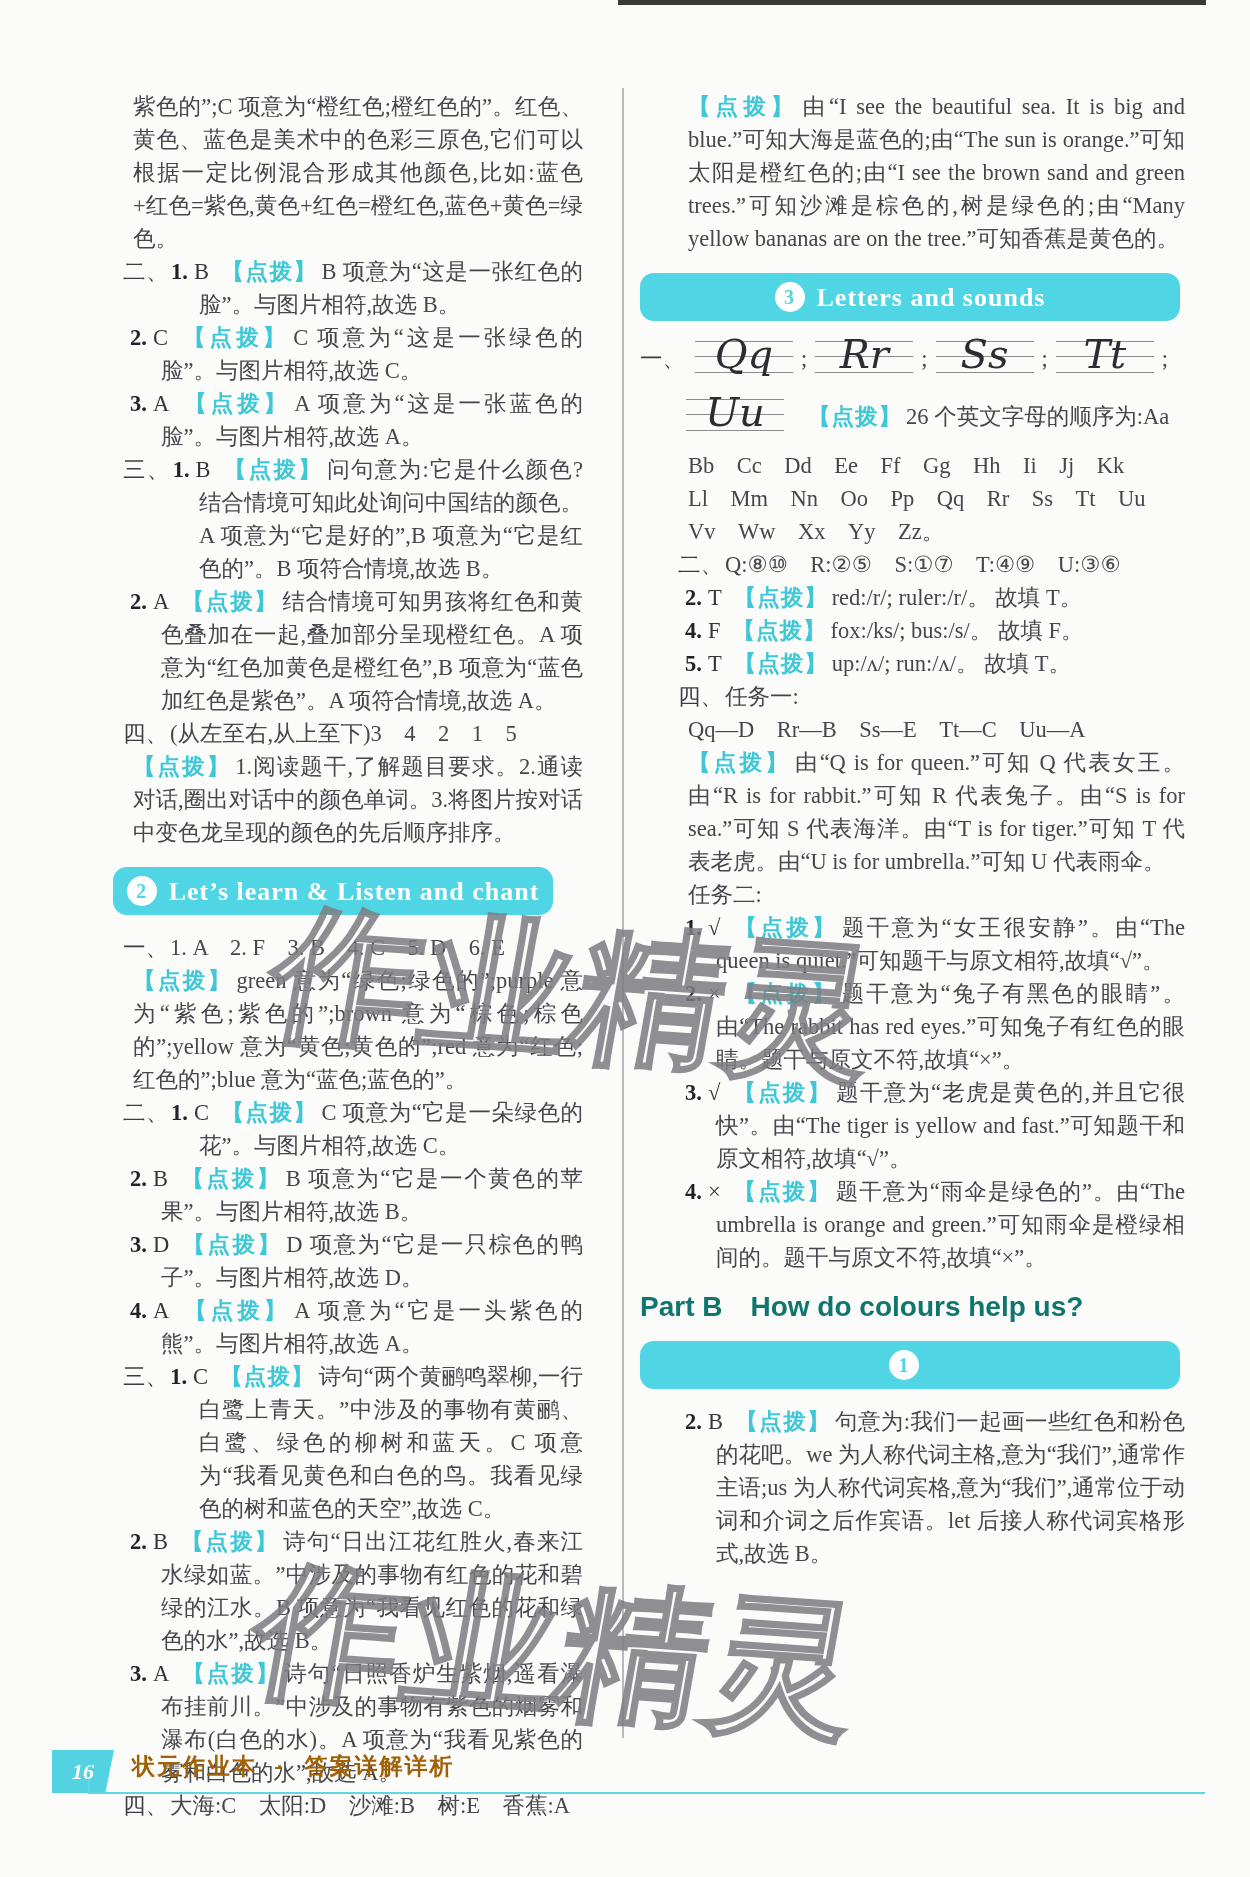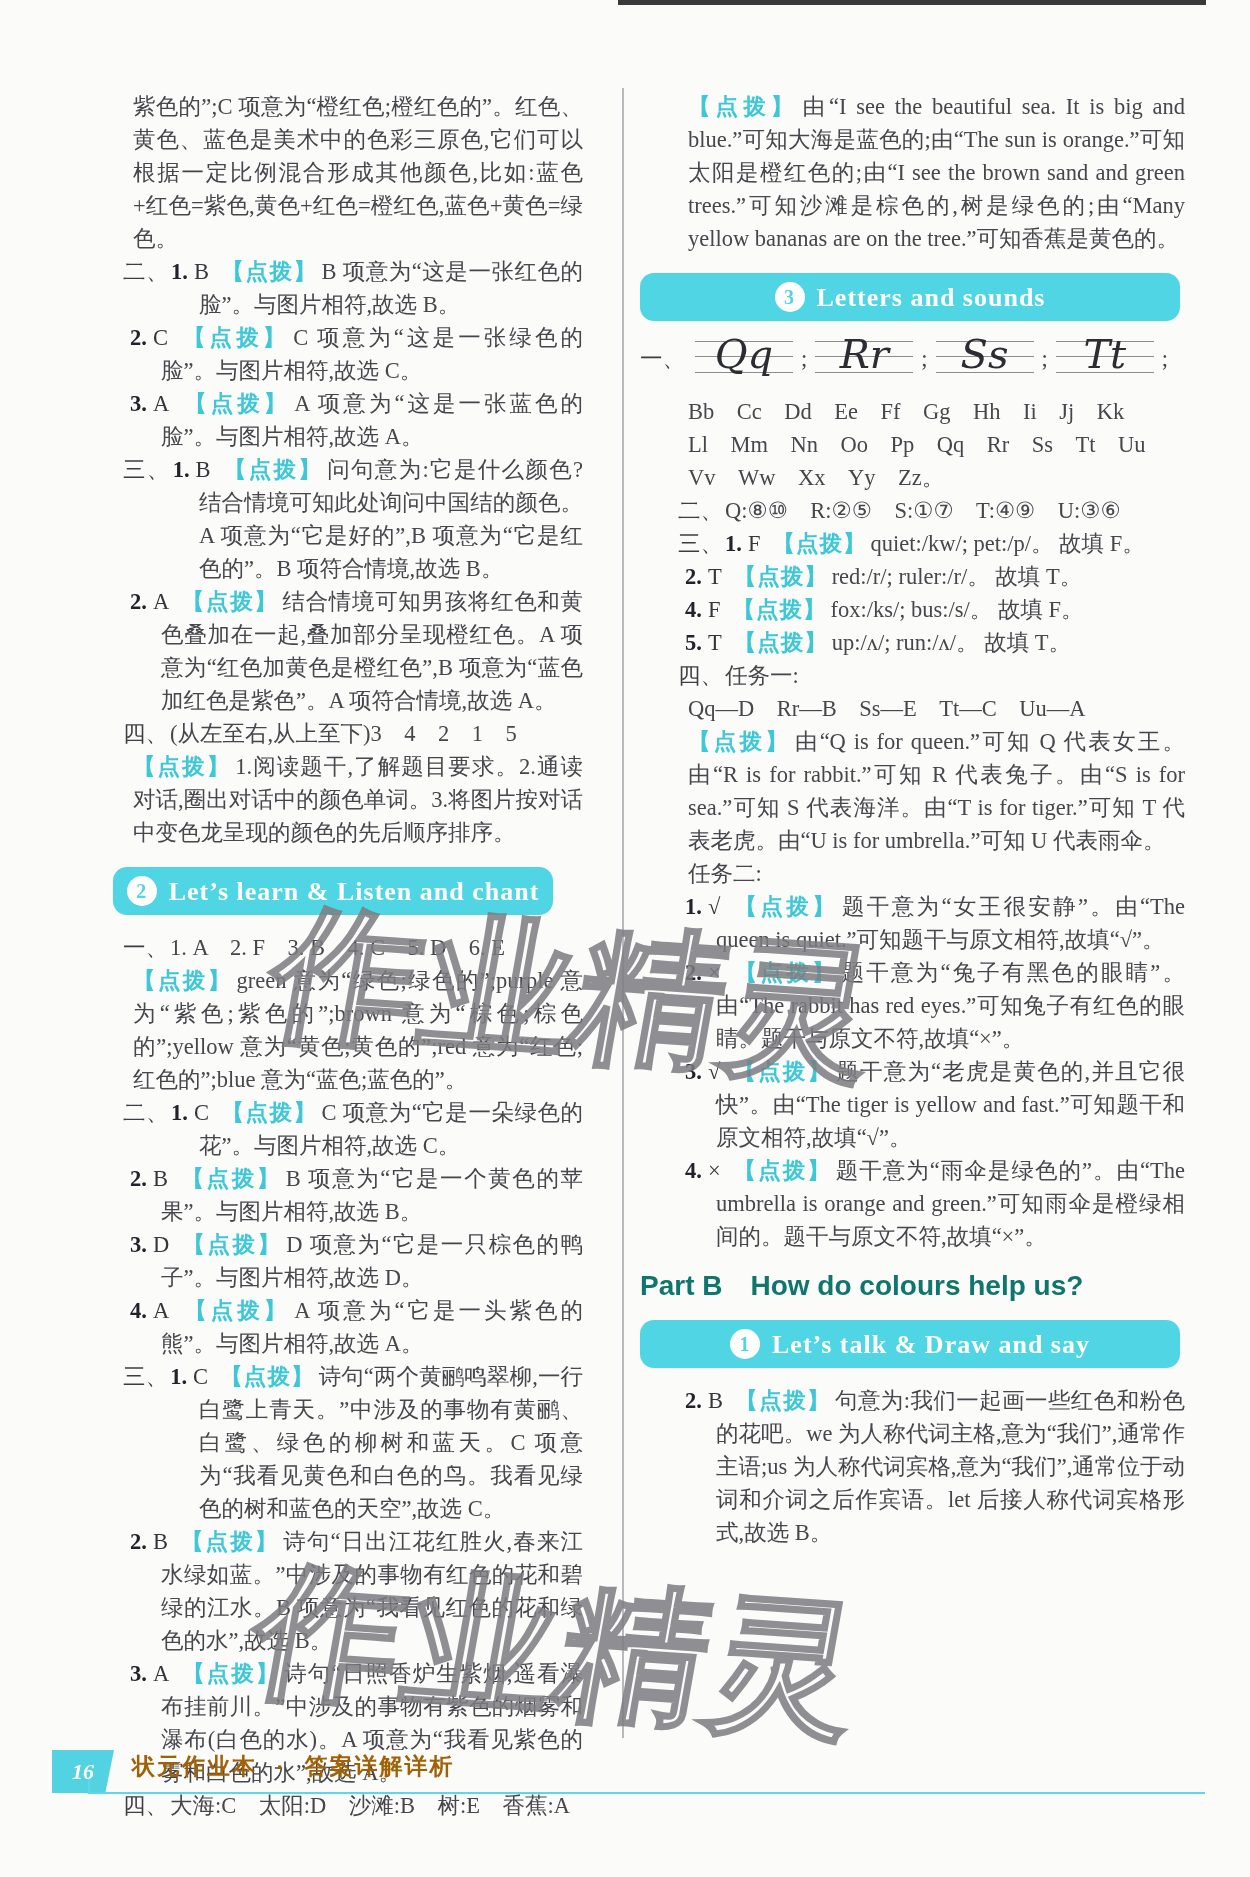--- a/index.html
+++ b/index.html
@@ -91,47 +91,46 @@
 
   <div class="col col-right">
     <p class="para tipp"><span class="tip">【点拨】</span><span class="txt">由“I see the beautiful sea. It is big and blue.”可知大海是蓝色的;由“The sun is orange.”可知太阳是橙红色的;由“I see the brown sand and green trees.”可知沙滩是棕色的,树是绿色的;由“Many yellow bananas are on the tree.”可知香蕉是黄色的。</span></p>
 
     <div class="banner banner-right">
         <span class="bnum">3</span>
         <span>Letters and sounds</span>
       </div>
 
     <div class="hw-row"><span class="sec">一、</span><span class="staff"><i>Qq</i></span><span class="hw-sep">;</span><span class="staff"><i>Rr</i></span><span class="hw-sep">;</span><span class="staff"><i>Ss</i></span><span class="hw-sep">;</span><span class="staff"><i>Tt</i></span><span class="hw-sep">;</span></div>
+    <div class="hw-row2"><span style="display:inline-block;width:38px;"></span><span class="staff"><i>Uu</i></span><span style="display:inline-block;width:16px;"></span><span class="tip">【点拨】</span><span class="txt">26 个英文字母的顺序为:Aa</span></div>
 
     <p class="para letters-line"><span class="txt">Bb　Cc　Dd　Ee　Ff　Gg　Hh　Ii　Jj　Kk</span></p>
     <p class="para letters-line"><span class="txt">Ll　Mm　Nn　Oo　Pp　Qq　Rr　Ss　Tt　Uu</span></p>
     <p class="para letters-line"><span class="txt">Vv　Ww　Xx　Yy　Zz。</span></p>
 
     <p class="para it-sec"><span class="sec">二、</span><span class="txt">Q:⑧⑩　R:②⑤　S:①⑦　T:④⑨　U:③⑥</span></p>
 
-    <p class="para it-sec"><span class="sec">三、</span><span class="num">1.</span><span class="ans">F</span><span class="tip">【点拨】</span><span class="txt">quiet:/kw/; pet:/p/。 故填 F。</span></p>
     <p class="para it-num"><span class="num">2.</span><span class="ans">T</span><span class="tip">【点拨】</span><span class="txt">red:/r/; ruler:/r/。 故填 T。</span></p>
     <p class="para it-num"><span class="num">4.</span><span class="ans">F</span><span class="tip">【点拨】</span><span class="txt">fox:/ks/; bus:/s/。 故填 F。</span></p>
     <p class="para it-num"><span class="num">5.</span><span class="ans">T</span><span class="tip">【点拨】</span><span class="txt">up:/ʌ/; run:/ʌ/。 故填 T。</span></p>
 
     <p class="para it-sec"><span class="sec">四、</span><span class="txt">任务一:</span></p>
     <p class="para plain"><span class="txt">Qq—D　Rr—B　Ss—E　Tt—C　Uu—A</span></p>
     <p class="para tipp"><span class="tip">【点拨】</span><span class="txt">由“Q is for queen.”可知 Q 代表女王。由“R is for rabbit.”可知 R 代表兔子。由“S is for sea.”可知 S 代表海洋。由“T is for tiger.”可知 T 代表老虎。由“U is for umbrella.”可知 U 代表雨伞。</span></p>
     <p class="para plain"><span class="txt">任务二:</span></p>
 
     <p class="para it-num"><span class="num">1.</span><span class="ans">√</span><span class="tip">【点拨】</span><span class="txt">题干意为“女王很安静”。由“The queen is quiet.”可知题干与原文相符,故填“√”。</span></p>
     <p class="para it-num"><span class="num">2.</span><span class="ans">×</span><span class="tip">【点拨】</span><span class="txt">题干意为“兔子有黑色的眼睛”。由“The rabbit has red eyes.”可知兔子有红色的眼睛。题干与原文不符,故填“×”。</span></p>
     <p class="para it-num"><span class="num">3.</span><span class="ans">√</span><span class="tip">【点拨】</span><span class="txt">题干意为“老虎是黄色的,并且它很快”。由“The tiger is yellow and fast.”可知题干和原文相符,故填“√”。</span></p>
     <p class="para it-num"><span class="num">4.</span><span class="ans">×</span><span class="tip">【点拨】</span><span class="txt">题干意为“雨伞是绿色的”。由“The umbrella is orange and green.”可知雨伞是橙绿相间的。题干与原文不符,故填“×”。</span></p>
 
     <h2 class="part-heading">Part B　How do colours help us?</h2>
 
     <div class="banner banner-right">
         <span class="bnum">1</span>
-        <span>Let’s talk &amp; Draw and say</span>
       </div>
 
     <p class="para it-num"><span class="num">2.</span><span class="ans">B</span><span class="tip">【点拨】</span><span class="txt">句意为:我们一起画一些红色和粉色的花吧。we 为人称代词主格,意为“我们”,通常作主语;us 为人称代词宾格,意为“我们”,通常位于动词和介词之后作宾语。let 后接人称代词宾格形式,故选 B。</span></p>
   </div>
 
   <div class="watermark wm1">作业精灵</div>
   <div class="watermark wm2">作业精灵</div>
 
   <div class="footer-badge">16</div>
   <div class="footer-text">状元作业本 · 答案详解详析</div>

